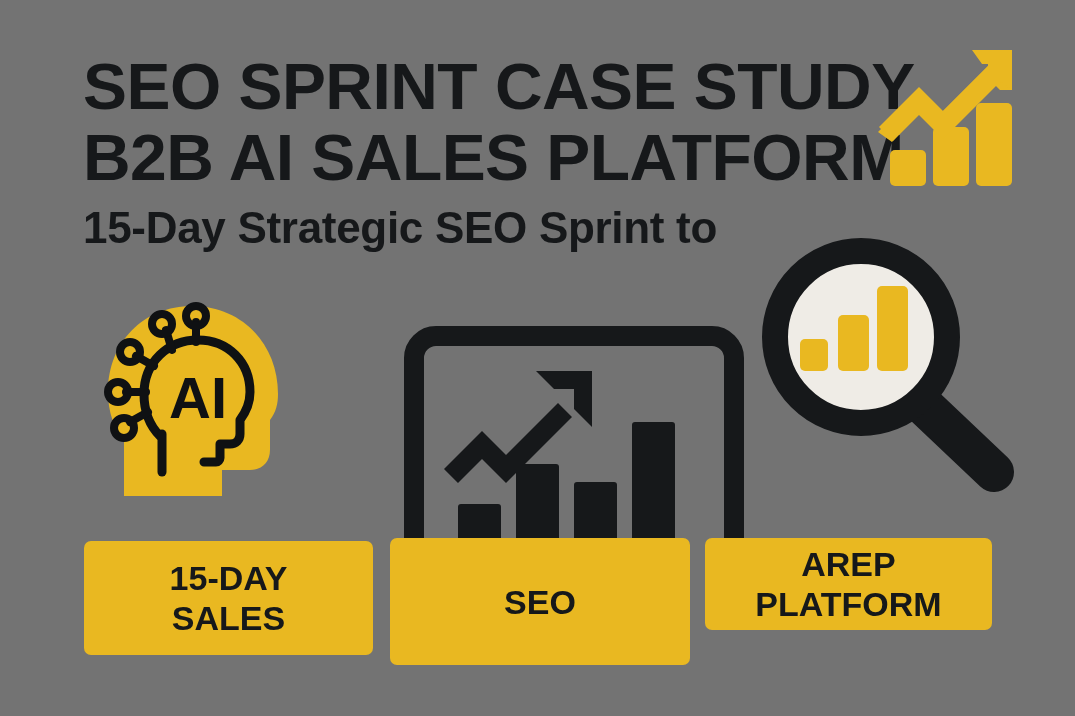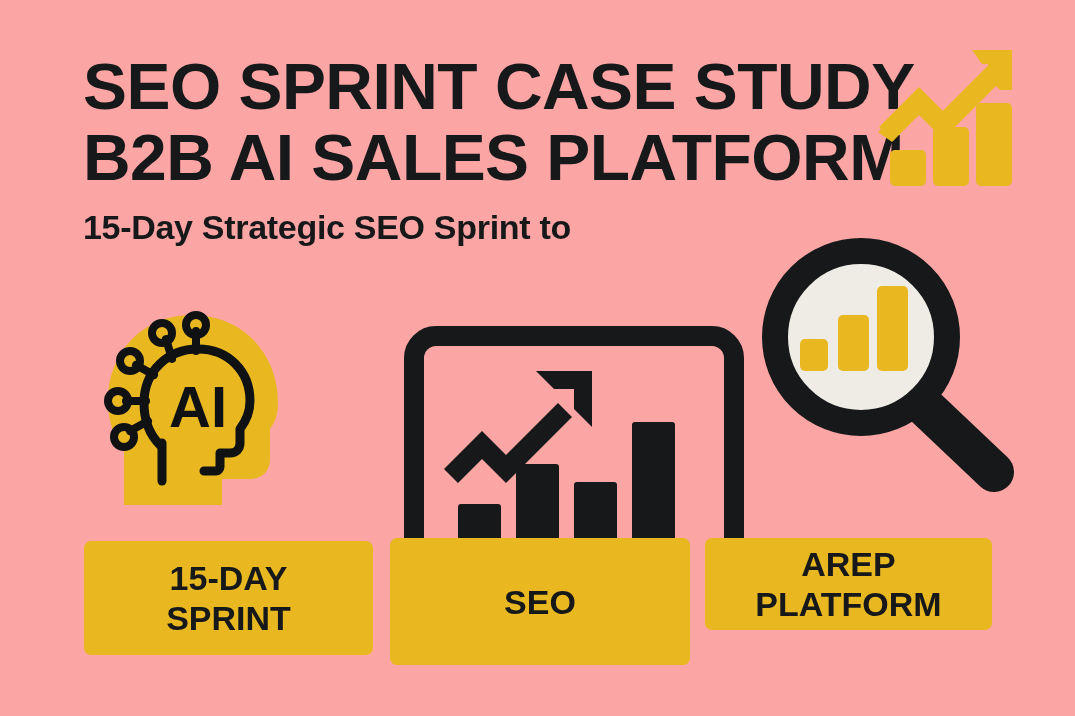--- a/index.html
+++ b/index.html
@@ -4,21 +4,21 @@
 <style>
   html, body {
     margin: 0;
     padding: 0;
     background: #ffffff;
   }
   #canvas {
     position: relative;
     width: 1075px;
     height: 716px;
-    background: #fca5a5;
+    background: #737373;
     overflow: hidden;
     font-family: "Liberation Sans", sans-serif;
   }
 
   
   .headline {
     position: absolute;
     left: 83px;
     top: 52px;
     width: 790px;
@@ -36,32 +36,32 @@
   }
   .subtitle {
     position: absolute;
     left: 83px;
     top: 205px;
     width: 620px;
   }
   .subtitle-line {
     font-family: "Liberation Sans", sans-serif;
     font-weight: bold;
-    font-size: 34px;
+    font-size: 44px;
     line-height: 45px;
     letter-spacing: -0.3px;
     color: #16181a;
     white-space: nowrap;
   }
 
   
   .icon-abs { position: absolute; }
 
   #growth-chart-icon { left: 876px; top: 44px; width: 140px; height: 148px; }
-  #ai-brain-icon     { left: 100px; top: 309px; width: 190px; height: 200px; }
+  #ai-brain-icon     { left: 100px; top: 300px; width: 190px; height: 200px; }
   #monitor-icon      { left: 400px; top: 322px; width: 348px; height: 235px; }
   #magnifier-icon    { left: 758px; top: 234px; width: 258px; height: 258px; }
 
   
   .badge {
     position: absolute;
     background: #e9b821;
     border-radius: 7px;
     display: flex;
     flex-direction: column;
@@ -183,21 +183,21 @@
       <g fill="#e9b821">
         <rect x="42" y="105" width="28" height="32" rx="5"></rect>
         <rect x="80" y="81" width="31" height="56" rx="5"></rect>
         <rect x="119" y="52" width="31" height="85" rx="5"></rect>
       </g>
     </svg>
   </div>
 
   <div class="badge" id="badge-sprint">
     <div class="badge-line">15-DAY</div>
-    <div class="badge-line">SPRINT</div>
+    <div class="badge-line">SALES</div>
   </div>
 
   <div class="badge" id="badge-strategy">
     <div class="badge-line">SEO</div>
   </div>
 
   <div class="badge" id="badge-framework">
     <div class="badge-line">AREP</div>
     <div class="badge-line">PLATFORM</div>
   </div>

